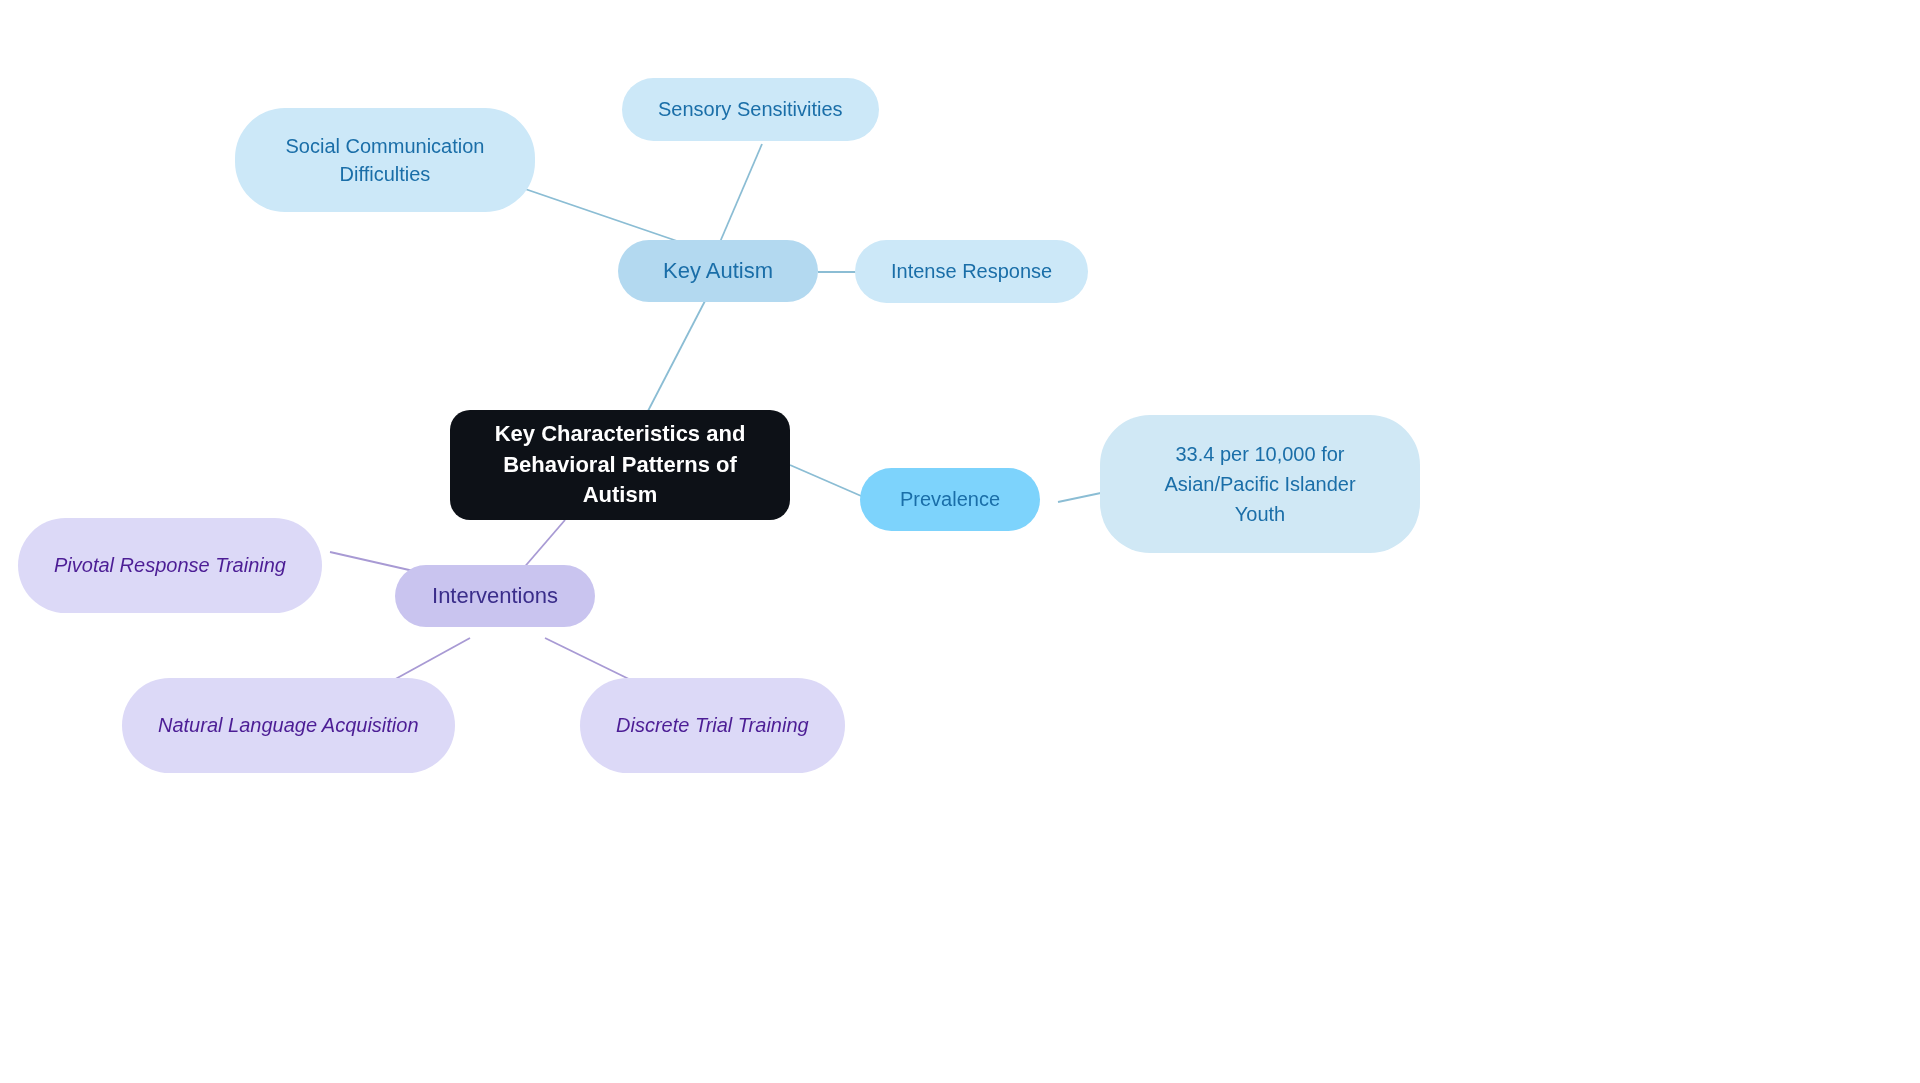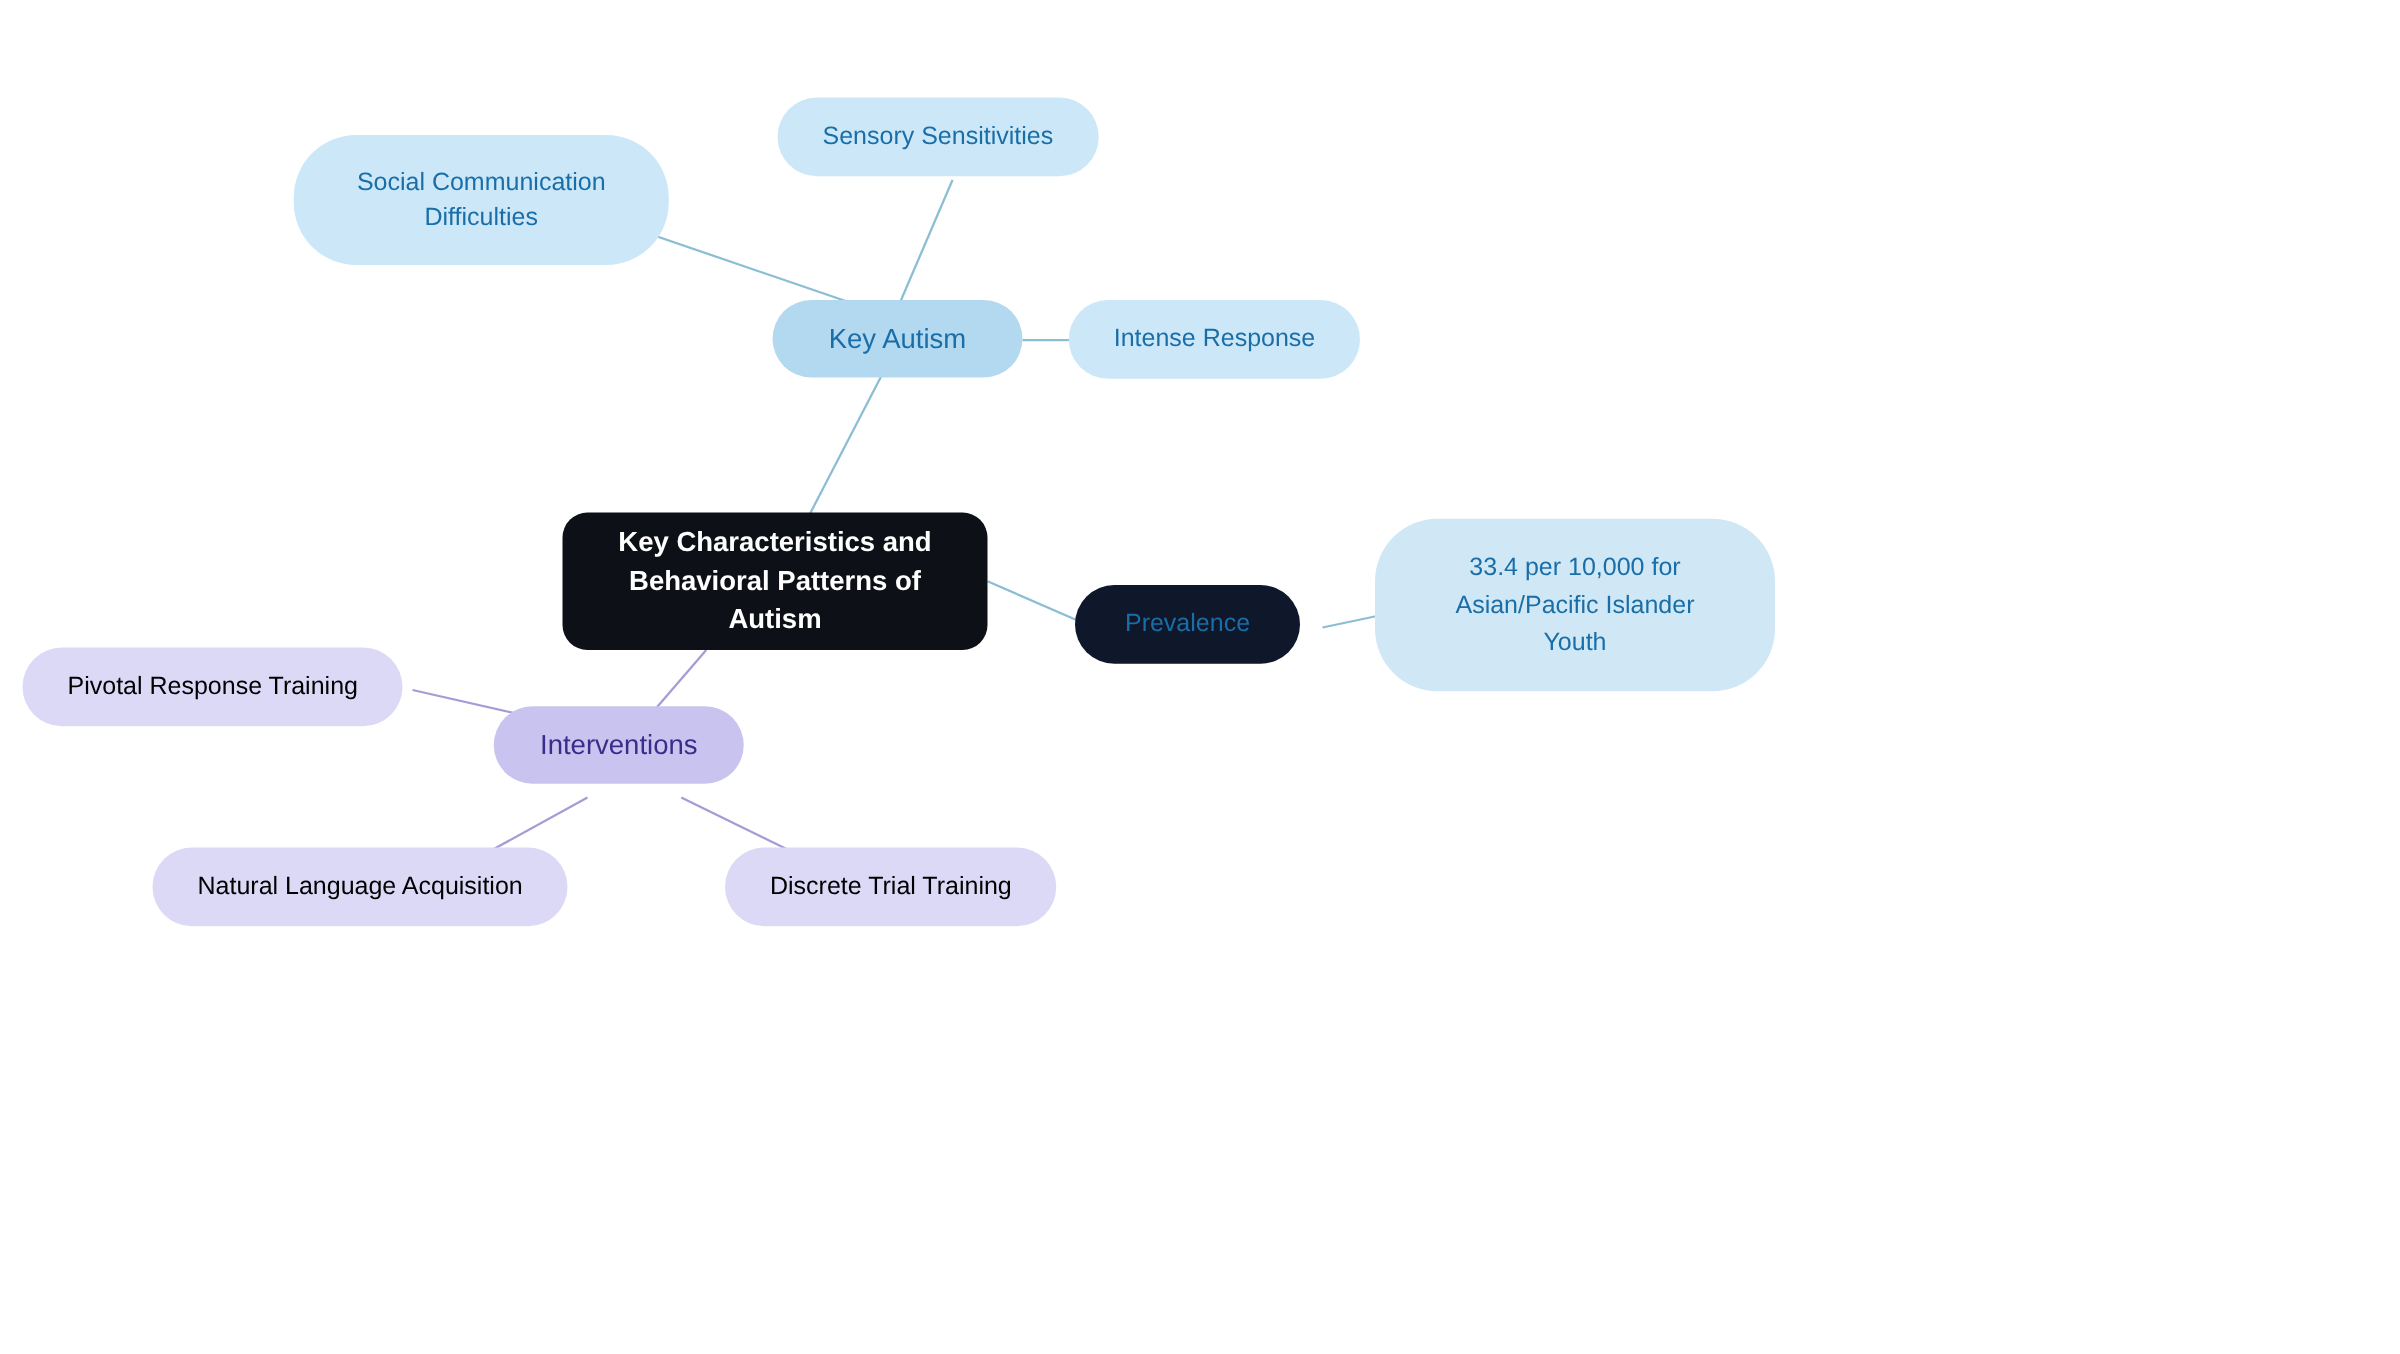--- a/index.html
+++ b/index.html
@@ -65,29 +65,30 @@
       background: #c9c4ef;
       color: #3a2d8a;
       font-size: 22px;
       font-weight: 500;
       padding: 18px 30px;
       min-width: 200px;
     }
 
     .node-purple-light {
       background: #dcd9f7;
-      color: #000000;
+      color: #4c1d95;
       font-size: 20px;
       font-weight: 400;
-      padding: 20px 36px;
+      padding: 36px 36px;
       min-width: 180px;
+      font-style: italic;
     }
 
     .node-blue-pale {
-      background: #0f172a;
+      background: #7dd3fc;
       color: #1a6ea8;
       font-size: 20px;
       font-weight: 400;
       padding: 20px 36px;
       min-width: 180px;
     }
 
     .node-blue-lighter {
       background: #d0e8f5;
       color: #1a6ea8;

